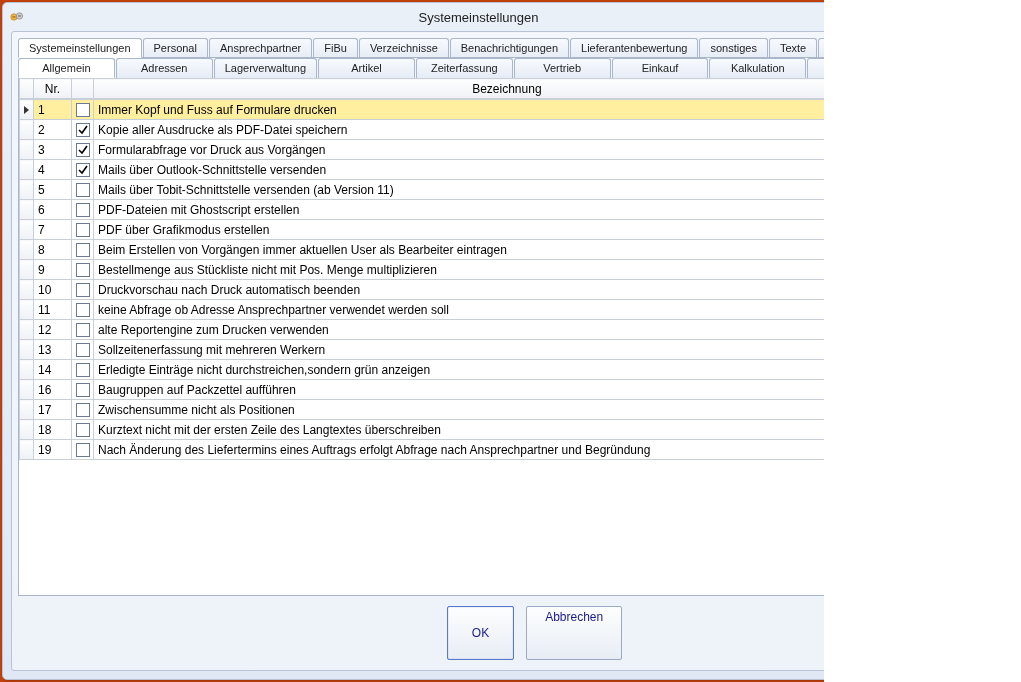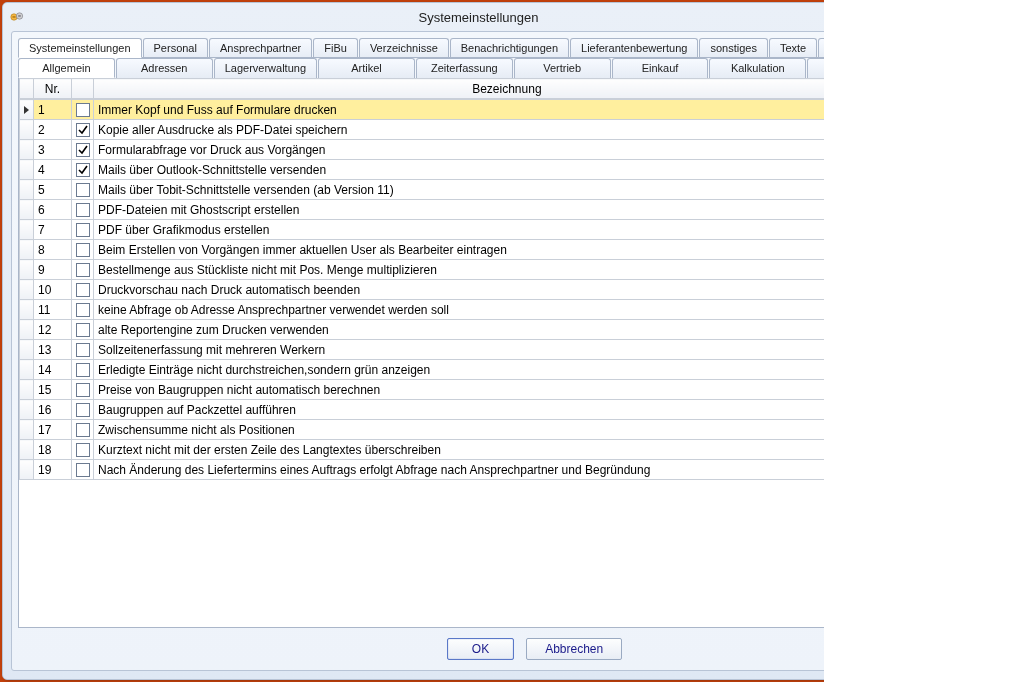--- a/index.html
+++ b/index.html
@@ -253,21 +253,21 @@
   
   .bottombar {
     display: flex;
     justify-content: center;
     gap: 12px;
     padding: 10px 0 4px 0;
   }
   .btn.primary {
     border: 1px solid #5a78c8;
     box-shadow: 0 0 1px #5a78c8 inset;
-    padding: 3px 24px;
+    padding: 19px 24px;
     margin-left: 48px;
   }
   .btn.wide { padding: 3px 18px; }
 
   
   
   .sb-col { width: 17px; }
 </style>
 </head>
 <body>
@@ -453,26 +453,20 @@
                     <td class="col-desc">Sollzeitenerfassung mit mehreren Werkern</td>
                   </tr>
                   <tr>
                     <td class="col-handle" style="background: linear-gradient(rgb(254, 254, 254), rgb(238, 241, 246));"></td>
                     <td class="col-nr">14</td>
                     <td class="col-chk"><span class="chkbox"></span></td>
                     <td class="col-desc">Erledigte Einträge nicht durchstreichen,sondern grün anzeigen</td>
                   </tr>
                   <tr>
                     <td class="col-handle" style="background: linear-gradient(rgb(254, 254, 254), rgb(238, 241, 246));"></td>
-                    <td class="col-nr">15</td>
-                    <td class="col-chk"><span class="chkbox"></span></td>
-                    <td class="col-desc">Preise von Baugruppen nicht automatisch berechnen</td>
-                  </tr>
-                  <tr>
-                    <td class="col-handle" style="background: linear-gradient(rgb(254, 254, 254), rgb(238, 241, 246));"></td>
                     <td class="col-nr">16</td>
                     <td class="col-chk"><span class="chkbox"></span></td>
                     <td class="col-desc">Baugruppen auf Packzettel aufführen</td>
                   </tr>
                   <tr>
                     <td class="col-handle" style="background: linear-gradient(rgb(254, 254, 254), rgb(238, 241, 246));"></td>
                     <td class="col-nr">17</td>
                     <td class="col-chk"><span class="chkbox"></span></td>
                     <td class="col-desc">Zwischensumme nicht als Positionen</td>
                   </tr>

